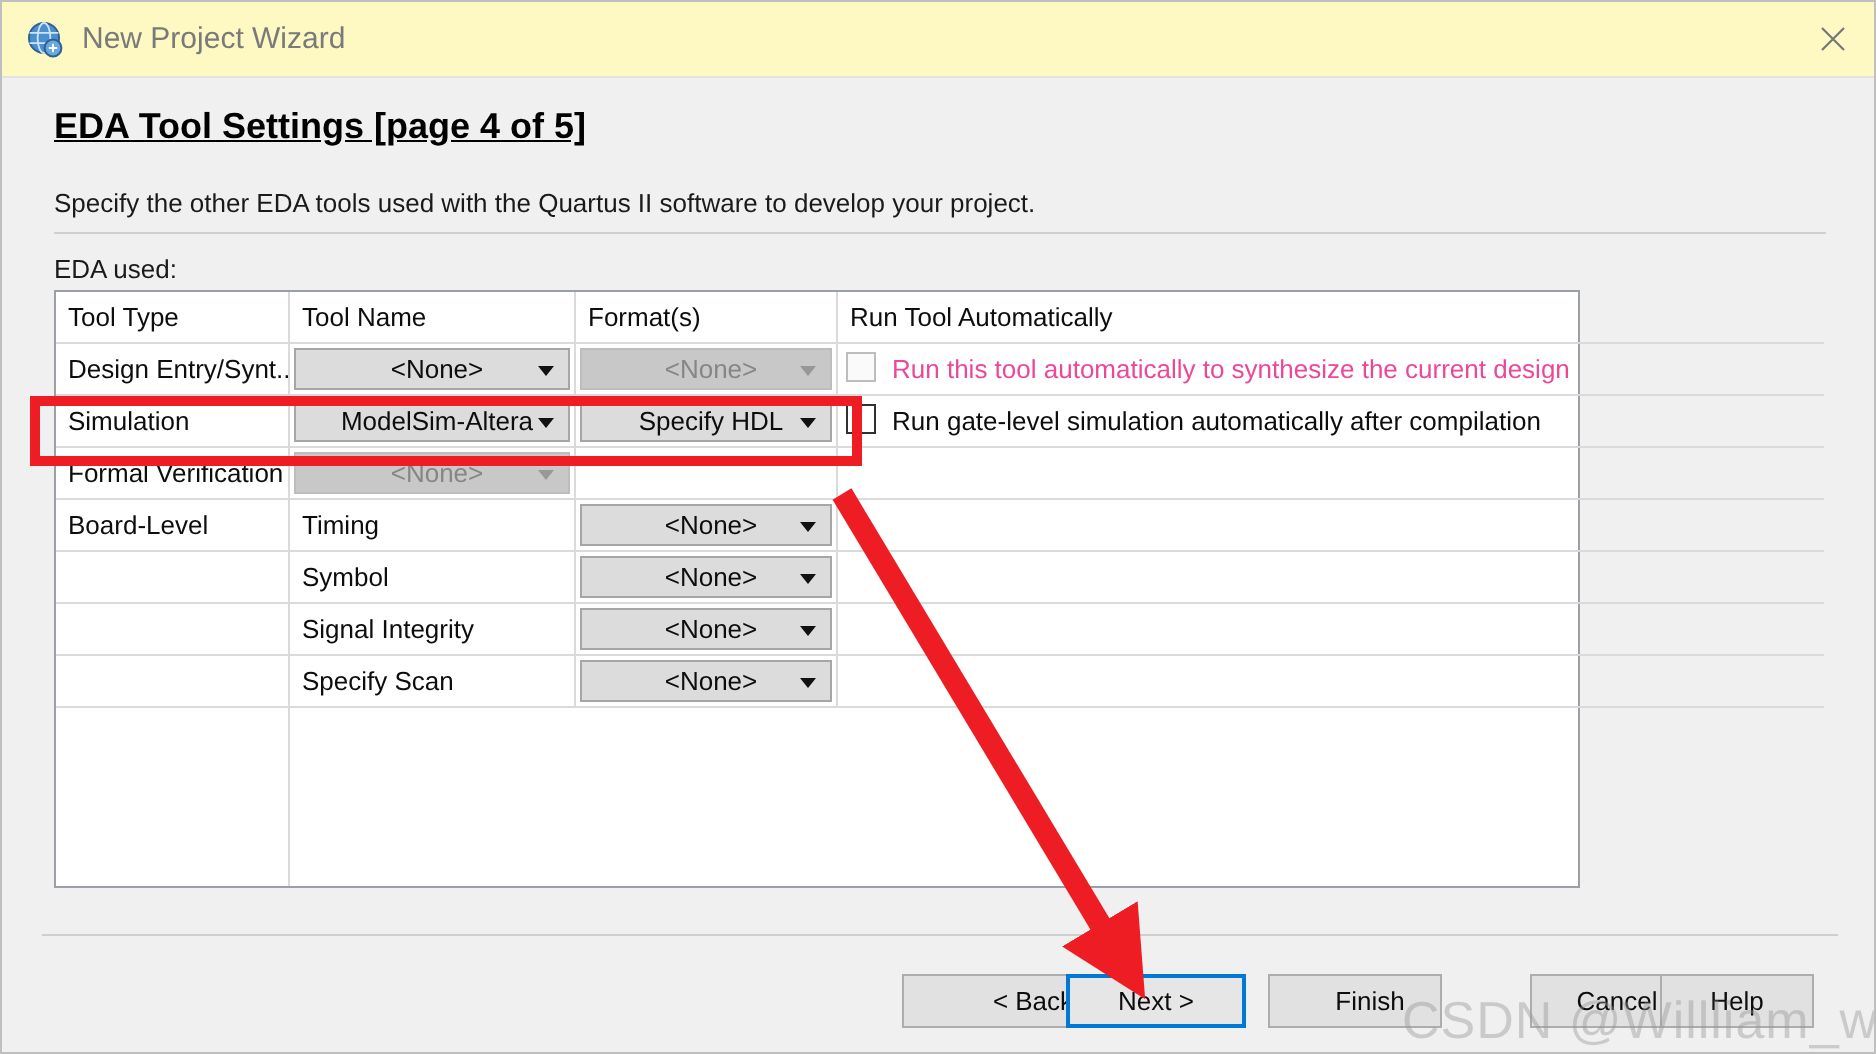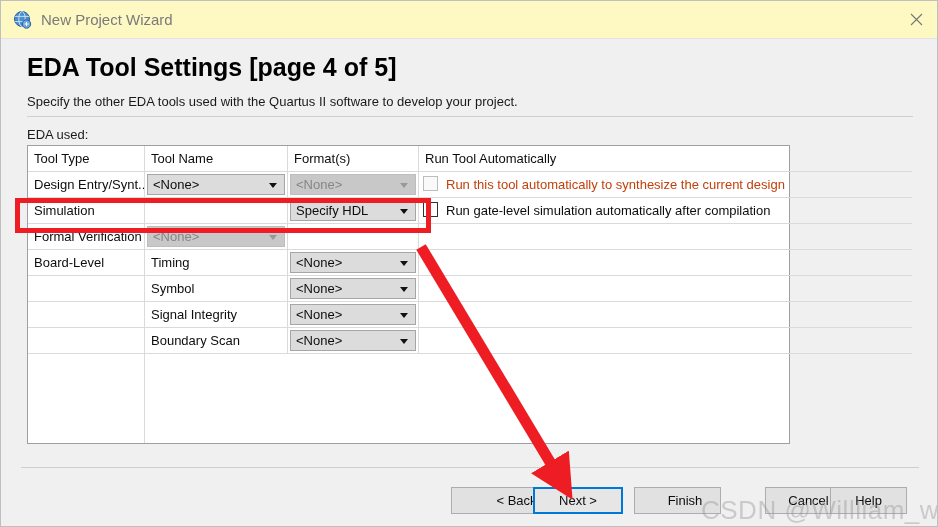--- a/index.html
+++ b/index.html
@@ -62,24 +62,25 @@
   .page {
     position: absolute;
     left: 0; top: 38px;
     width: 936px;
     height: 487px;
     background: #f0f0f0;
   }
   .page-heading {
     position: absolute;
     left: 26px; top: 14px;
-    font-size: 25px;
+    font-size: 18px;
     font-weight: bold;
     color: #000000;
     white-space: nowrap;
+    text-decoration: underline;
   }
   .page-subtext {
     position: absolute;
     left: 26px; top: 55px;
     font-size: 13px;
     color: #1a1a1a;
     white-space: nowrap;
   }
   .hr-top {
     position: absolute;
@@ -136,20 +137,21 @@
     height: 21px;
     box-sizing: border-box;
     background: #dcdcdc;
     border: 1px solid #a6a6a6;
     display: flex;
     align-items: center;
     font-size: 13px;
     color: #0d0d0d;
     padding-left: 5px;
     white-space: nowrap;
+    justify-content: center;
   }
   .combo.disabled {
     background: #c8c8c8;
     border-color: #bdbdbd;
     color: #868686;
   }
   .combo .arrow {
     position: absolute;
     right: 7px; top: 50%;
     margin-top: -2px;
@@ -174,21 +176,21 @@
   .chk-label {
     position: absolute;
     left: 418px; top: 0;
     height: 25px;
     display: flex;
     align-items: center;
     font-size: 13px;
     color: #0d0d0d;
     white-space: nowrap;
   }
-  .chk-label.disabled { color: #c2410c; }
+  .chk-label.disabled { color: #ec4899; }
   
   .hr-bottom {
     position: absolute;
     left: 20px; top: 428px;
     width: 898px; height: 1px;
     background: #cfcfcf;
   }
   .btn {
     position: absolute;
     top: 448px;
@@ -287,20 +289,24 @@
         </div>
         <div class="chk disabled"></div>
         <div class="chk-label disabled">Run this tool automatically to synthesize the current design</div>
       </div>
 
       <div class="row" style="top:52px;">
         <div class="cell c-type">Simulation</div>
         <div class="cell c-name"></div>
         <div class="cell c-fmt"></div>
         <div class="cell c-run"></div>
+        <div class="combo combo-name">
+          <span>ModelSim-Altera</span>
+          <span class="arrow"></span>
+        </div>
         <div class="combo combo-fmt">
           <span>Specify HDL</span>
           <span class="arrow"></span>
         </div>
         <div class="chk"></div>
         <div class="chk-label">Run gate-level simulation automatically after compilation</div>
       </div>
 
       <div class="row" style="top:78px;">
         <div class="cell c-type">Formal Verification</div>
@@ -341,21 +347,21 @@
         <div class="cell c-fmt"></div>
         <div class="cell c-run"></div>
         <div class="combo combo-fmt">
           <span>&lt;None&gt;</span>
           <span class="arrow"></span>
         </div>
       </div>
 
       <div class="row" style="top:182px;">
         <div class="cell c-type"></div>
-        <div class="cell c-name">Boundary Scan</div>
+        <div class="cell c-name">Specify Scan</div>
         <div class="cell c-fmt"></div>
         <div class="cell c-run"></div>
         <div class="combo combo-fmt">
           <span>&lt;None&gt;</span>
           <span class="arrow"></span>
         </div>
       </div>
 
       <div class="row noborder" style="top:208px; height:89px;">
         <div class="cell c-type" style="height:89px; border-right:1px solid #dadada;"></div>

